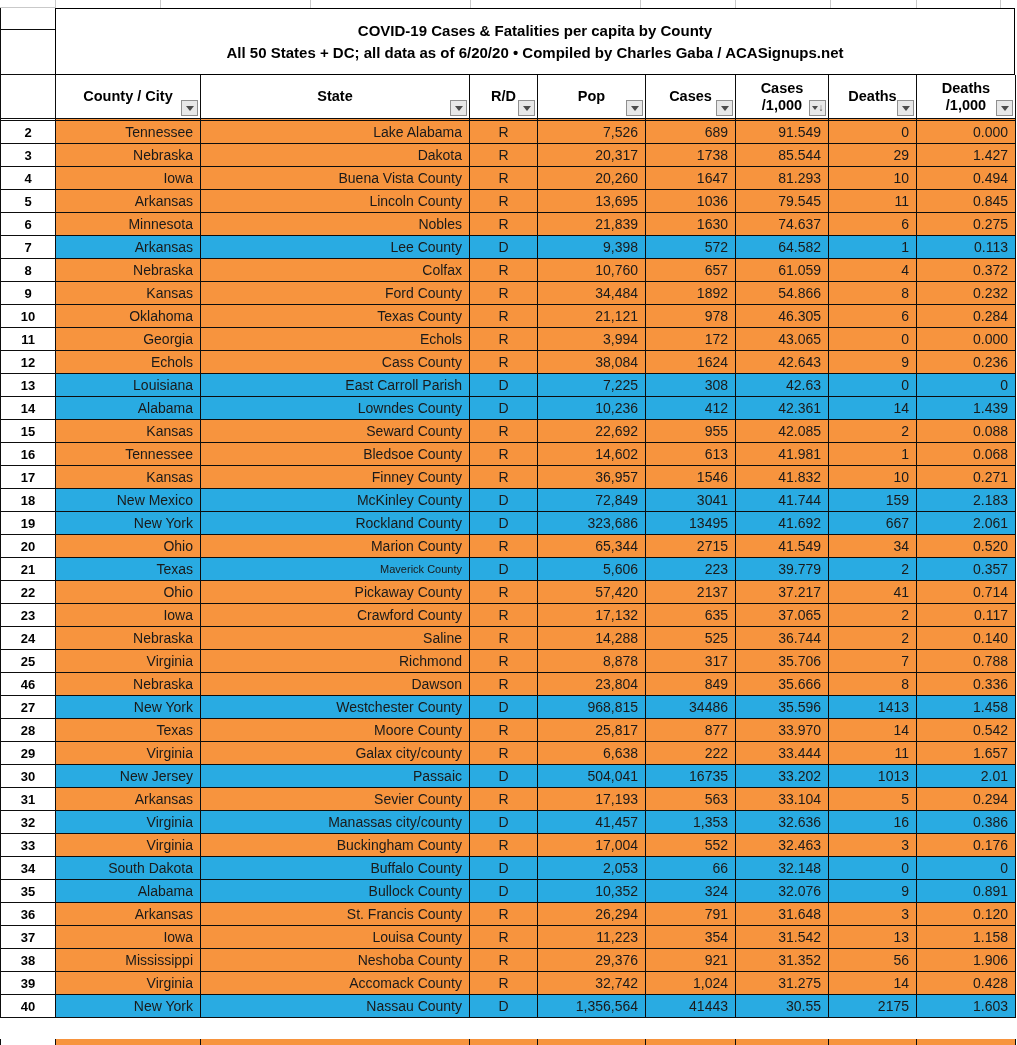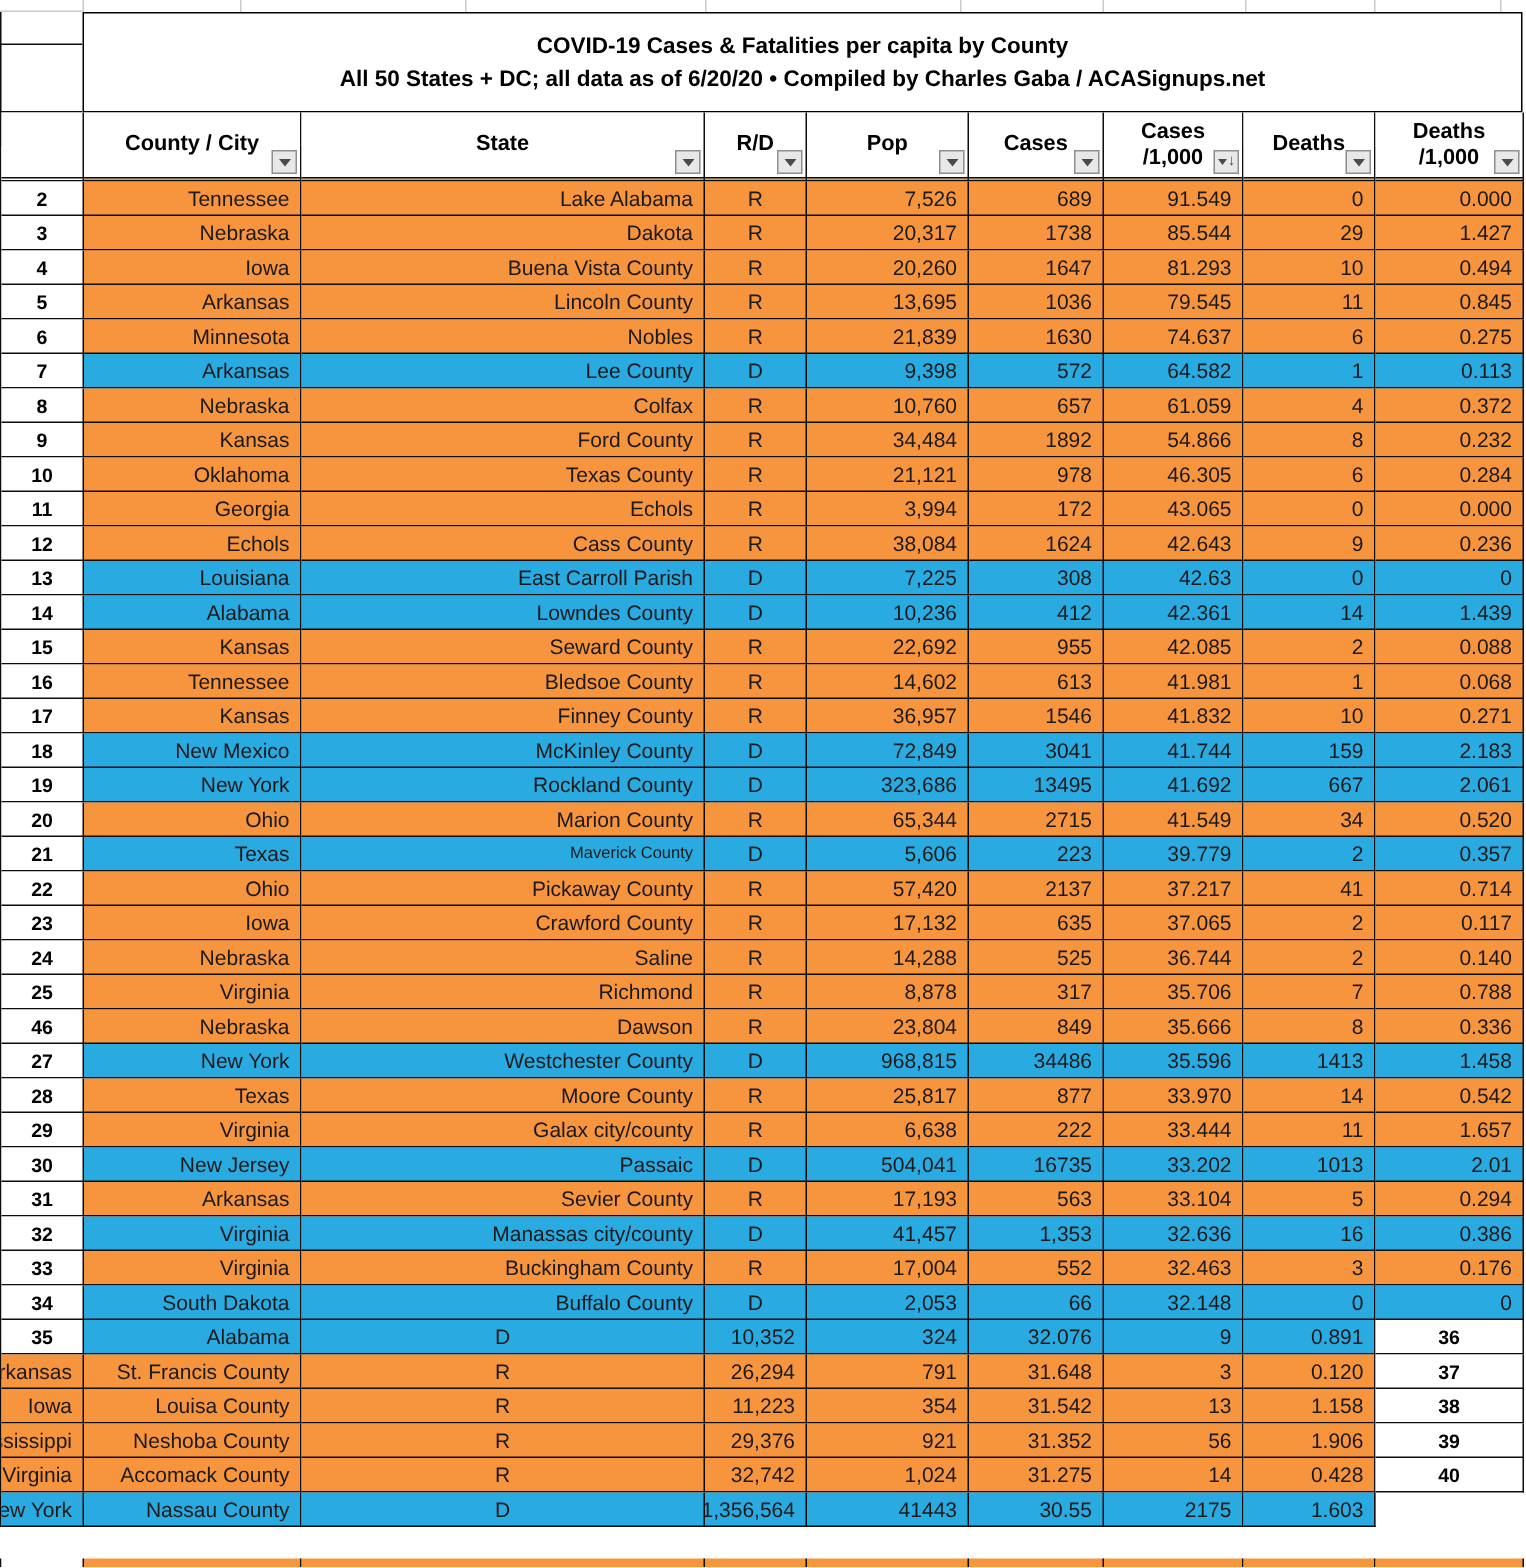--- a/index.html
+++ b/index.html
@@ -445,20 +445,21 @@
       <div class="cell al-r D">South Dakota</div>
       <div class="cell al-r D">Buffalo County</div>
       <div class="cell al-c D">D</div>
       <div class="cell al-r D">2,053</div>
       <div class="cell al-r D">66</div>
       <div class="cell al-r D">32.148</div>
       <div class="cell al-r D">0</div>
       <div class="cell al-r D">0</div>
       <div class="cell al-c num">35</div>
       <div class="cell al-r D">Alabama</div>
+      <div class="cell al-r D">Bullock County</div>
       <div class="cell al-c D">D</div>
       <div class="cell al-r D">10,352</div>
       <div class="cell al-r D">324</div>
       <div class="cell al-r D">32.076</div>
       <div class="cell al-r D">9</div>
       <div class="cell al-r D">0.891</div>
       <div class="cell al-c num">36</div>
       <div class="cell al-r R">Arkansas</div>
       <div class="cell al-r R">St. Francis County</div>
       <div class="cell al-c R">R</div>

